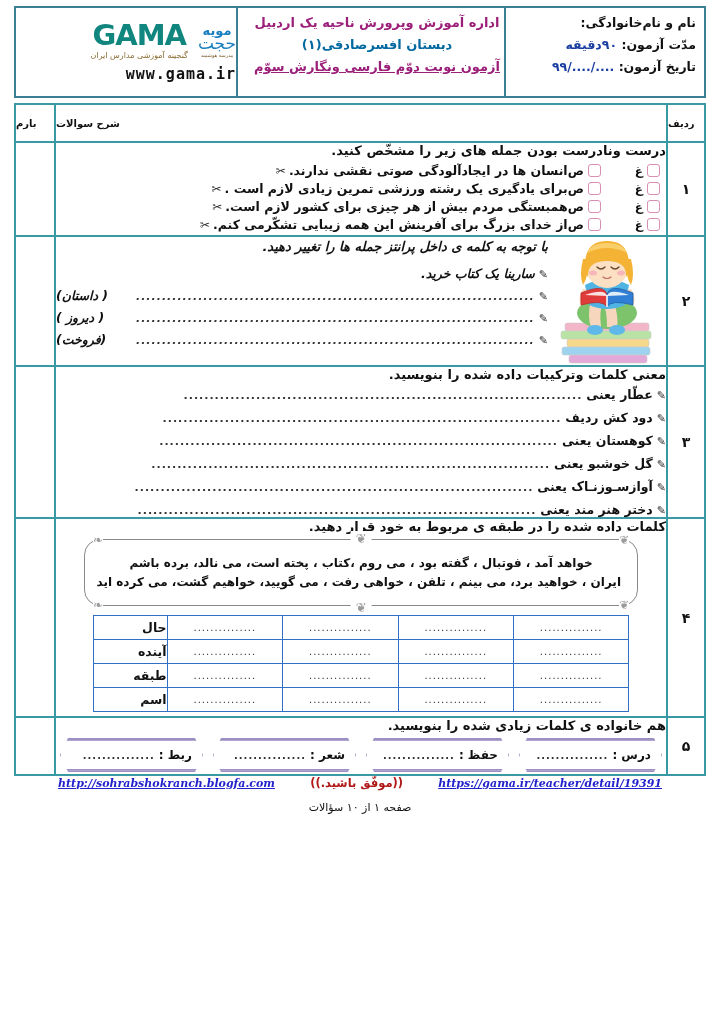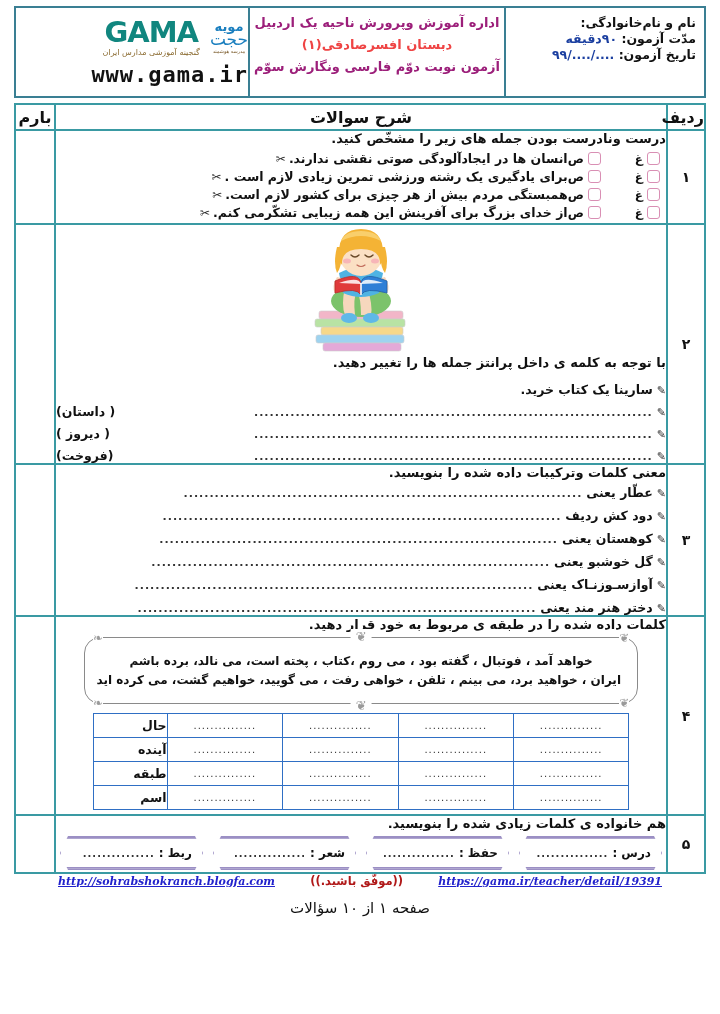--- a/index.html
+++ b/index.html
@@ -23,37 +23,37 @@
     border: 2px solid #3a7f93;
     height: 92px;
     background: #fff;
   }
   .hdr-right {
     flex: 0 0 200px;
     border-left: 2px solid #3a7f93;
     padding: 7px 8px 0 6px;
     display: flex; flex-direction: column;
     justify-content: flex-start;
-    gap: 1px;
+    gap: 7px;
   }
   .hdr-right div {
     font-size: 12.5px; font-weight: bold; color: #111;
     white-space: nowrap;
   }
   .hdr-right .val { color: #1b3fa0; }
   .hdr-center {
     flex: 1 1 auto;
-    padding: 7px 4px 0 4px;
+    padding: 7px 4px 0 16px;
     display: flex; flex-direction: column;
     align-items: center; gap: 7px;
   }
   .hdr-center div { font-size: 13px; font-weight: bold; white-space: nowrap; }
   .hc-1 { color: #9c1f7a; }
-  .hc-2 { color: #ef4444; }
-  .hc-3 { color: #9c1f7a; }
+  .hc-2 { color: #0369a1; }
+  .hc-3 { color: #9c1f7a; text-decoration: underline; }
   .hdr-left {
     flex: 0 0 230px;
     border-right: 2px solid #3a7f93;
     display: flex; flex-direction: column;
     align-items: flex-start; justify-content: center;
     gap: 2px;
     margin-left: 40px;
   }
   .logo-row { display: flex; flex-direction: row-reverse; align-items: center; gap: 10px; }
   .gama-logo { display: flex; flex-direction: column; align-items: center; }
@@ -69,42 +69,42 @@
   }
   .mehvar {
     display: flex; flex-direction: column; align-items: center;
     line-height: 1;
   }
   .mehvar .m1 { font-size: 13px; font-weight: bold; color: #1b7fbf; }
   .mehvar .m2 { font-size: 17px; font-weight: normal; color: #1b7fbf; margin-top: -2px;}
   .mehvar .m3 { font-size: 5px; color: #7a5a2a; margin-top: 1px; }
   .gama-url {
     font-family: "DejaVu Sans Mono", "Liberation Mono", monospace;
-    font-size: 22px; font-weight: bold; color: #111;
+    font-size: 15px; font-weight: bold; color: #111;
     letter-spacing: 1px; margin-top: 3px;
   }
 
   
   .tbl {
     width: 100%;
     border-collapse: collapse;
     margin-top: 5px;
     table-layout: fixed;
   }
   .tbl td, .tbl th {
     border: 2px solid #3a9aa3;
     vertical-align: middle;
     padding: 0;
   }
   .col-num  { width: 38px; }
   .col-barm { width: 40px; }
   .th-row th {
-    height: 26px;
-    font-size: 16px; font-weight: bold; color: #111;
-    text-align: center;
+    height: 38px;
+    font-size: 10px; font-weight: bold; color: #111;
+    text-align: left;
   }
   .q-num {
     text-align: center; font-size: 14px; font-weight: bold; color: #111;
   }
   .q-body { padding: 6px 10px 8px 10px; }
   .q-title {
     font-size: 13px; font-weight: bold; color: #111;
     text-align: right; margin-bottom: 5px;
   }
 
@@ -122,21 +122,21 @@
   }
   .tf-text {
     flex: 1 1 auto; text-align: right;
     font-size: 12.5px; font-weight: bold; color: #111;
     display: flex; flex-direction: row; align-items: center;
     justify-content: flex-start; gap: 3px;
   }
   .bul { color: #2b2b2b; font-size: 12px; }
 
   
-  .q2-wrap { display: flex; flex-direction: column; }
+  .q2-wrap { display: flex; flex-direction: row; font-style: italic; }
   .q2-img { flex: 0 0 118px; display: flex; align-items: center; justify-content: center; }
   .q2-lines { flex: 1 1 auto; display: flex; flex-direction: column; gap: 7px; padding-top: 2px;}
   .ln {
     font-size: 12.5px; font-weight: bold; color: #111; text-align: right;
     display: flex; flex-direction: row; align-items: baseline; gap: 4px;
   }
   .pen { font-size: 11px; color: #333; }
   .dots { flex: 1 1 auto; overflow: hidden; white-space: nowrap; color:#333; letter-spacing:1px; font-size:11px;}
 
   
@@ -209,21 +209,21 @@
     padding: 0 44px;
   }
   .flink {
     font-family: "DejaVu Serif", "Liberation Serif", serif;
     font-size: 11px; font-style: italic; font-weight: bold;
     color: #2222cc; text-decoration: underline;
     direction: ltr;
   }
   .fmid { font-size: 11.5px; font-weight: bold; color: #b01818; }
   .fpage {
-    text-align: center; font-size: 15px; color: #111;
+    text-align: center; font-size: 11px; color: #111;
     margin-top: 11px;
   }
 
   
   .girl { position: relative; width: 104px; height: 128px; }
 </style>
 </head>
 <body>
 
 <div class="page">

